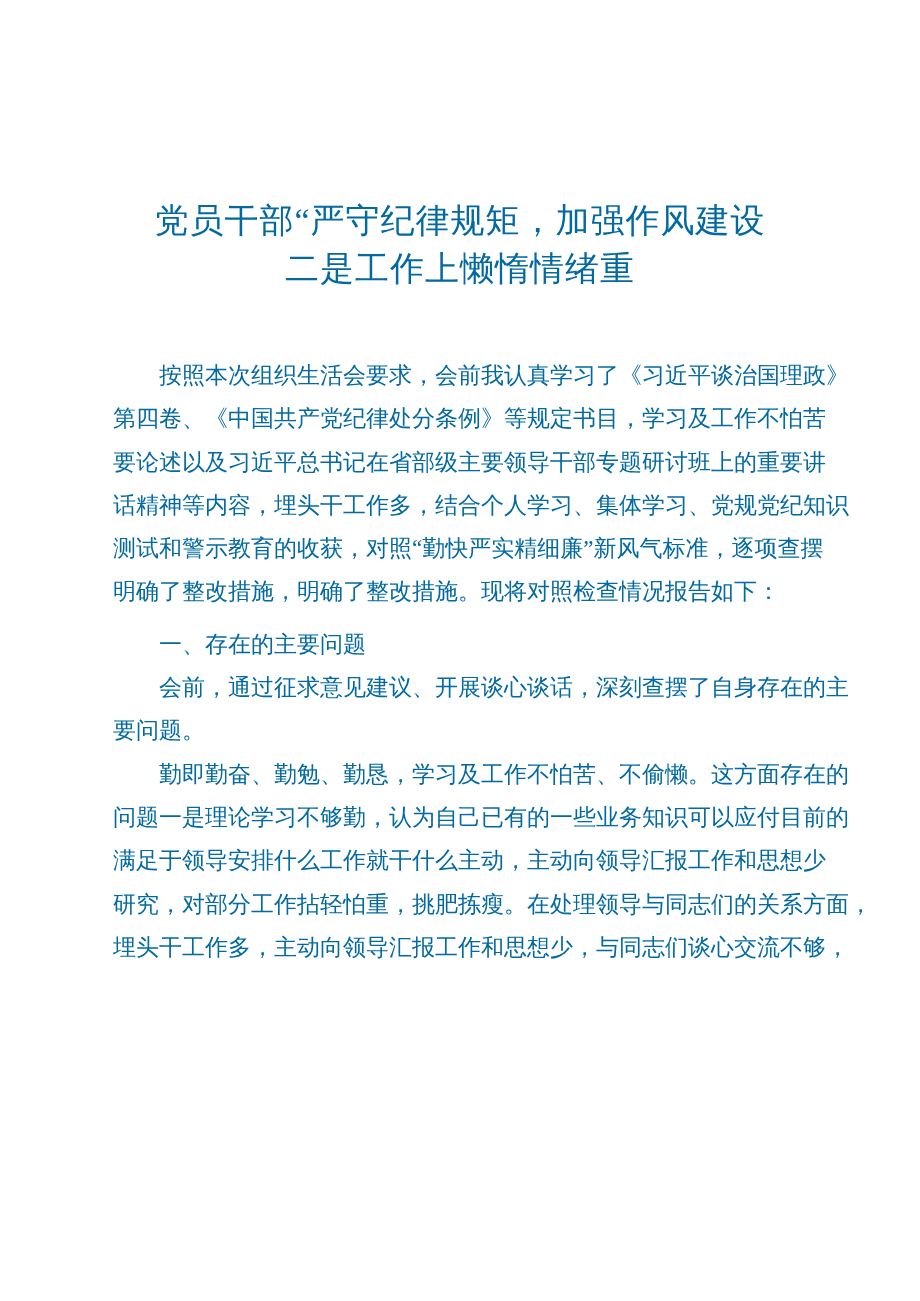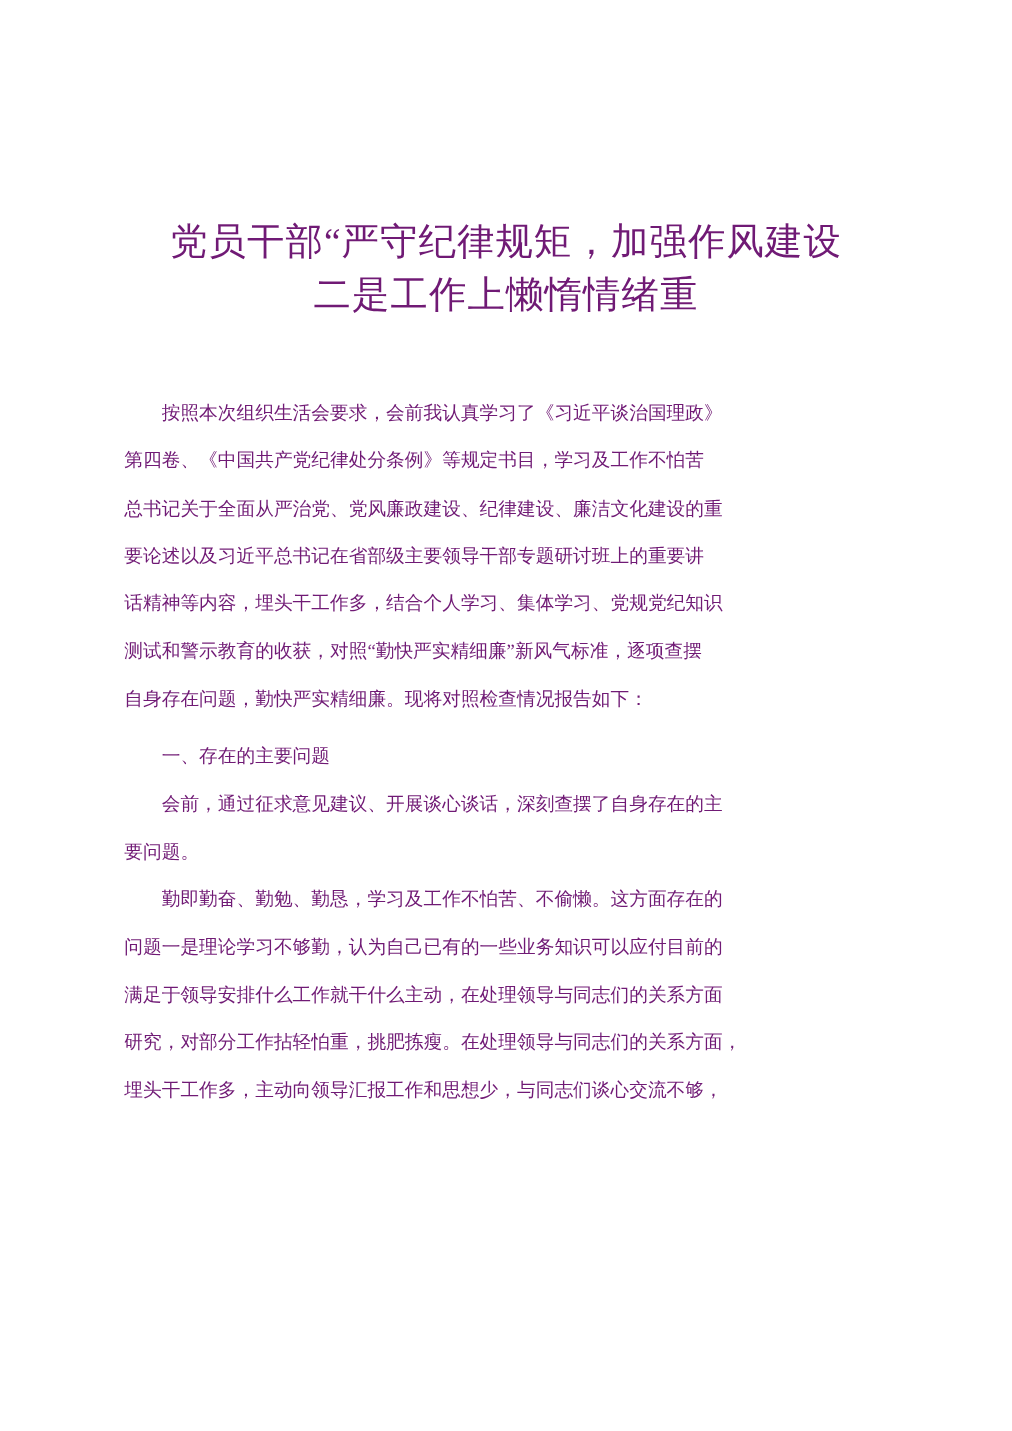--- a/index.html
+++ b/index.html
@@ -5,36 +5,36 @@
   html, body {
     margin: 0;
     padding: 0;
     background: #ffffff;
   }
   .page {
     position: relative;
     width: 920px;
     height: 1301px;
     background: #ffffff;
-    color: #701a75;
+    color: #0369a1;
     font-family: "Liberation Serif", "DejaVu Serif", serif;
     overflow: hidden;
   }
   .doc-title {
     padding-top: 197px;
     text-align: center;
     font-size: 34px;
     line-height: 48px;
     font-weight: normal;
     letter-spacing: 1px;
   }
   .doc-content {
     margin: 61px 0 0 113px;
     width: 730px;
-    font-size: 17px;
+    font-size: 23px;
     line-height: 43.3px;
     text-align: left;
   }
   .paragraph { margin: 0; }
   .paragraph.heading { margin-top: 9px; }
   .line {
     white-space: nowrap;
   }
   .line.first {
     text-indent: 2em;
@@ -45,34 +45,33 @@
 
 <div class="page">
   <div class="doc-title">
     <div class="title-line">党员干部“严守纪律规矩，加强作风建设</div>
     <div class="title-line">二是工作上懒惰情绪重</div>
   </div>
   <div class="doc-content">
       <div class="paragraph">
         <div class="line first">按照本次组织生活会要求，会前我认真学习了《习近平谈治国理政》</div>
         <div class="line">第四卷、《中国共产党纪律处分条例》等规定书目，学习及工作不怕苦</div>
-        <div class="line">总书记关于全面从严治党、党风廉政建设、纪律建设、廉洁文化建设的重</div>
         <div class="line">要论述以及习近平总书记在省部级主要领导干部专题研讨班上的重要讲</div>
         <div class="line">话精神等内容，埋头干工作多，结合个人学习、集体学习、党规党纪知识</div>
         <div class="line">测试和警示教育的收获，对照“勤快严实精细廉”新风气标准，逐项查摆</div>
-        <div class="line">自身存在问题，勤快严实精细廉。现将对照检查情况报告如下：</div>
+        <div class="line">明确了整改措施，明确了整改措施。现将对照检查情况报告如下：</div>
       </div>
       <div class="paragraph heading">
         <div class="line first">一、存在的主要问题</div>
       </div>
       <div class="paragraph">
         <div class="line first">会前，通过征求意见建议、开展谈心谈话，深刻查摆了自身存在的主</div>
         <div class="line">要问题。</div>
       </div>
       <div class="paragraph">
         <div class="line first">勤即勤奋、勤勉、勤恳，学习及工作不怕苦、不偷懒。这方面存在的</div>
         <div class="line">问题一是理论学习不够勤，认为自己已有的一些业务知识可以应付目前的</div>
-        <div class="line">满足于领导安排什么工作就干什么主动，在处理领导与同志们的关系方面</div>
+        <div class="line">满足于领导安排什么工作就干什么主动，主动向领导汇报工作和思想少</div>
         <div class="line">研究，对部分工作拈轻怕重，挑肥拣瘦。在处理领导与同志们的关系方面，</div>
         <div class="line">埋头干工作多，主动向领导汇报工作和思想少，与同志们谈心交流不够，</div>
       </div>
     </div>
 </div>
 
 </body></html>

